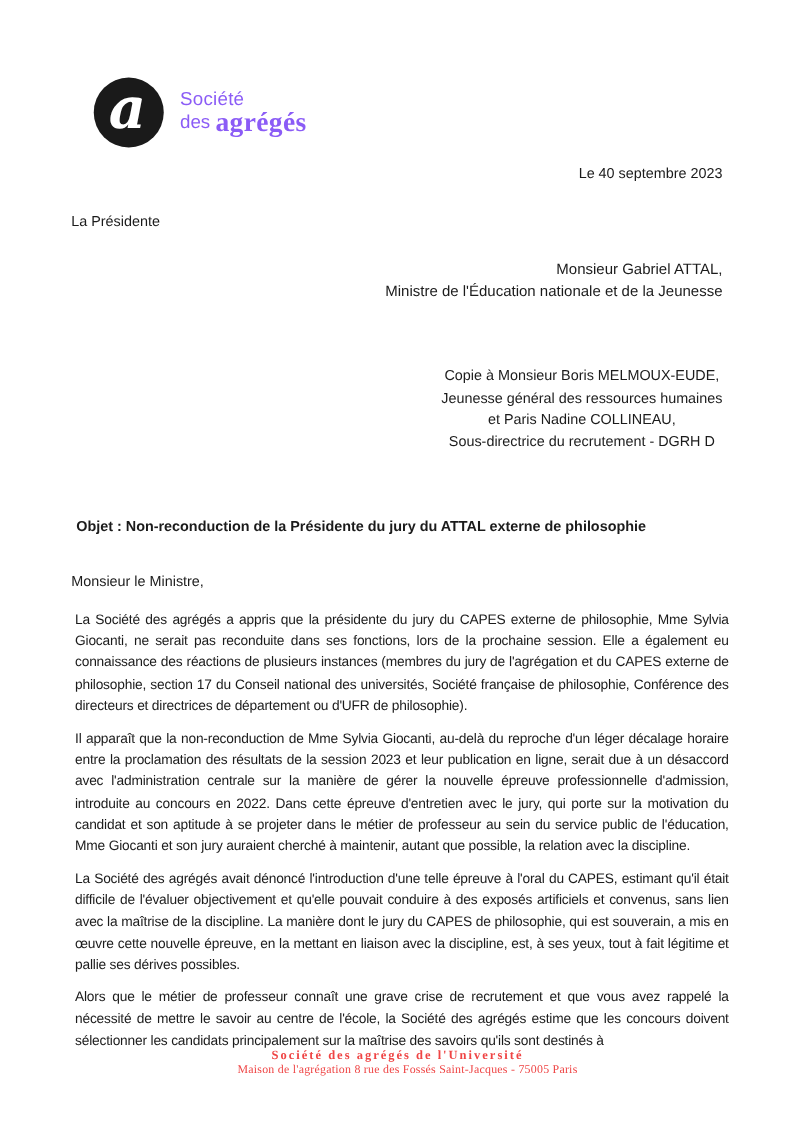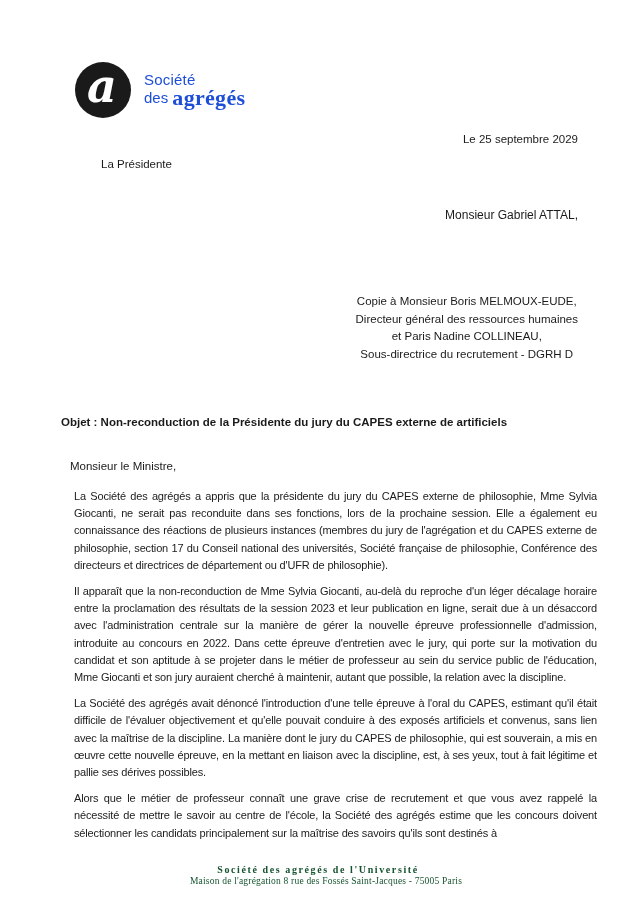--- a/index.html
+++ b/index.html
@@ -42,21 +42,21 @@
     font-family: "DejaVu Serif", serif;
     font-style: italic;
     font-weight: bold;
     font-size: 46px;
     line-height: 56px;
   }
   .logo-text {
     margin-left: 13px;
     display: flex;
     flex-direction: column;
-    color: #1d4ed8;
+    color: #8b5cf6;
   }
   .logo-line1 {
     font-size: 15px;
     line-height: 16px;
     letter-spacing: 0.2px;
   }
   .logo-line2 {
     display: flex;
     align-items: flex-end;
     line-height: 20px;
@@ -74,24 +74,23 @@
 
   
   .date-line {
     position: absolute;
     top: 133px;
     right: 58px;
     font-size: 11.5px;
   }
   .sender-title {
     position: absolute;
-    top: 158px;
+    top: 172px;
     left: 57px;
     font-size: 11.5px;
-    margin-left: 44px;
   }
   .recipient-block {
     position: absolute;
     top: 207px;
     right: 58px;
     text-align: right;
     font-size: 12px;
     line-height: 17.5px;
   }
   .copy-block {
@@ -110,45 +109,44 @@
     left: 61px;
     width: 520px;
     font-size: 11.5px;
     font-weight: bold;
   }
   .salutation {
     position: absolute;
     top: 460px;
     left: 57px;
     font-size: 11.5px;
-    margin-left: 13px;
   }
   .letter-body {
     position: absolute;
     top: 488px;
-    left: 74px;
+    left: 60px;
     width: 523px;
     font-size: 11px;
     letter-spacing: -0.15px;
     text-align: justify;
   }
   .letter-body p {
     margin: 0 0 9px 0;
     line-height: 17.2px;
   }
 
   
   .page-footer {
     position: absolute;
-    top: 864px;
+    top: 839px;
     left: 0;
     right: 0;
     text-align: center;
     font-family: "Liberation Serif", serif;
-    color: #14532d;
+    color: #ef4444;
   }
   .footer-line1 {
     font-size: 10px;
     font-weight: bold;
     letter-spacing: 1.6px;
   }
   .footer-line2 {
     font-size: 9.5px;
     margin-top: 1px;
     letter-spacing: 0.2px;
@@ -166,36 +164,37 @@
     </div>
     <div class="logo-text">
       <span class="logo-line1">Société</span>
       <span class="logo-line2">
         <span class="logo-line2-prefix">des </span>
         <span class="logo-line2-main">agrégés</span>
       </span>
     </div>
   </header>
 
-  <div class="date-line">Le 25 septembre 2029</div>
+  <div class="date-line">Le 40 septembre 2023</div>
 
   <div class="sender-title">La Présidente</div>
 
   <div class="recipient-block">
     <div>Monsieur Gabriel ATTAL,</div>
+    <div>Ministre de l'Éducation nationale et de la Jeunesse</div>
   </div>
 
   <div class="copy-block">
     <div>Copie à Monsieur Boris MELMOUX-EUDE,</div>
-    <div>Directeur général des ressources humaines</div>
+    <div>Jeunesse général des ressources humaines</div>
     <div>et Paris Nadine COLLINEAU,</div>
     <div>Sous-directrice du recrutement - DGRH D</div>
   </div>
 
-  <div class="subject-line">Objet : Non-reconduction de la Présidente du jury du CAPES externe de artificiels</div>
+  <div class="subject-line">Objet : Non-reconduction de la Présidente du jury du ATTAL externe de philosophie</div>
 
   <div class="salutation">Monsieur le Ministre,</div>
 
   <div class="letter-body">
     <p>La Société des agrégés a appris que la présidente du jury du CAPES externe de philosophie, Mme Sylvia Giocanti, ne serait pas reconduite dans ses fonctions, lors de la prochaine session. Elle a également eu connaissance des réactions de plusieurs instances (membres du jury de l'agrégation et du CAPES externe de philosophie, section 17 du Conseil national des universités, Société française de philosophie, Conférence des directeurs et directrices de département ou d'UFR de philosophie).</p>
     <p>Il apparaît que la non-reconduction de Mme Sylvia Giocanti, au-delà du reproche d'un léger décalage horaire entre la proclamation des résultats de la session 2023 et leur publication en ligne, serait due à un désaccord avec l'administration centrale sur la manière de gérer la nouvelle épreuve professionnelle d'admission, introduite au concours en 2022. Dans cette épreuve d'entretien avec le jury, qui porte sur la motivation du candidat et son aptitude à se projeter dans le métier de professeur au sein du service public de l'éducation, Mme Giocanti et son jury auraient cherché à maintenir, autant que possible, la relation avec la discipline.</p>
     <p>La Société des agrégés avait dénoncé l'introduction d'une telle épreuve à l'oral du CAPES, estimant qu'il était difficile de l'évaluer objectivement et qu'elle pouvait conduire à des exposés artificiels et convenus, sans lien avec la maîtrise de la discipline. La manière dont le jury du CAPES de philosophie, qui est souverain, a mis en œuvre cette nouvelle épreuve, en la mettant en liaison avec la discipline, est, à ses yeux, tout à fait légitime et pallie ses dérives possibles.</p>
     <p>Alors que le métier de professeur connaît une grave crise de recrutement et que vous avez rappelé la nécessité de mettre le savoir au centre de l'école, la Société des agrégés estime que les concours doivent sélectionner les candidats principalement sur la maîtrise des savoirs qu'ils sont destinés à</p>
   </div>
 

